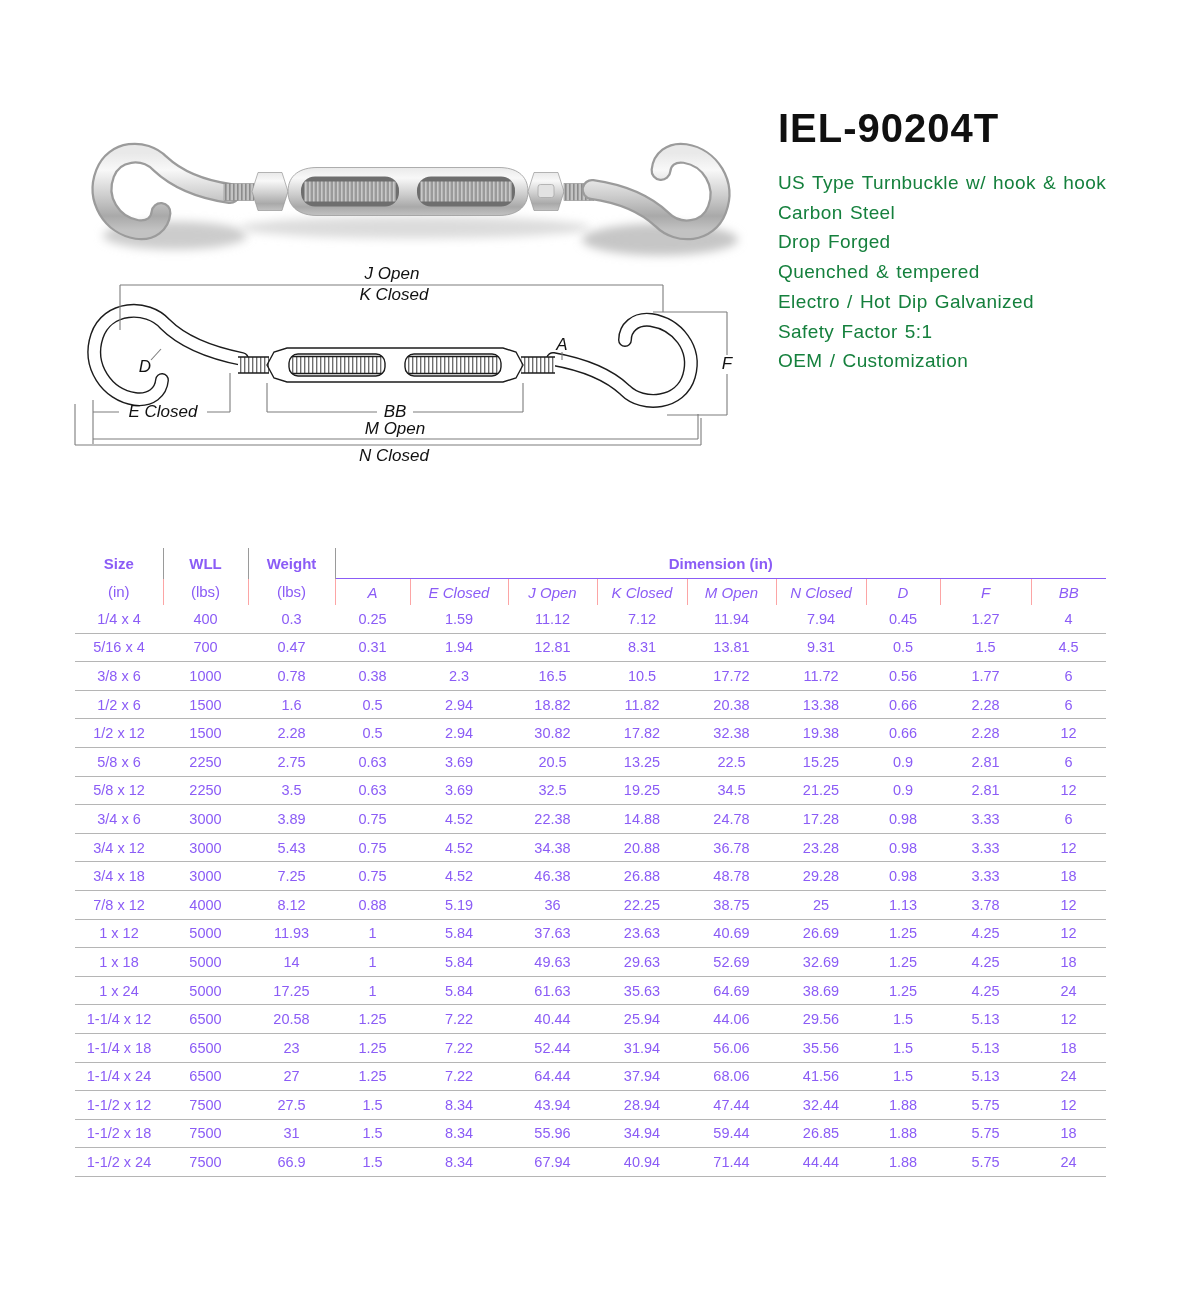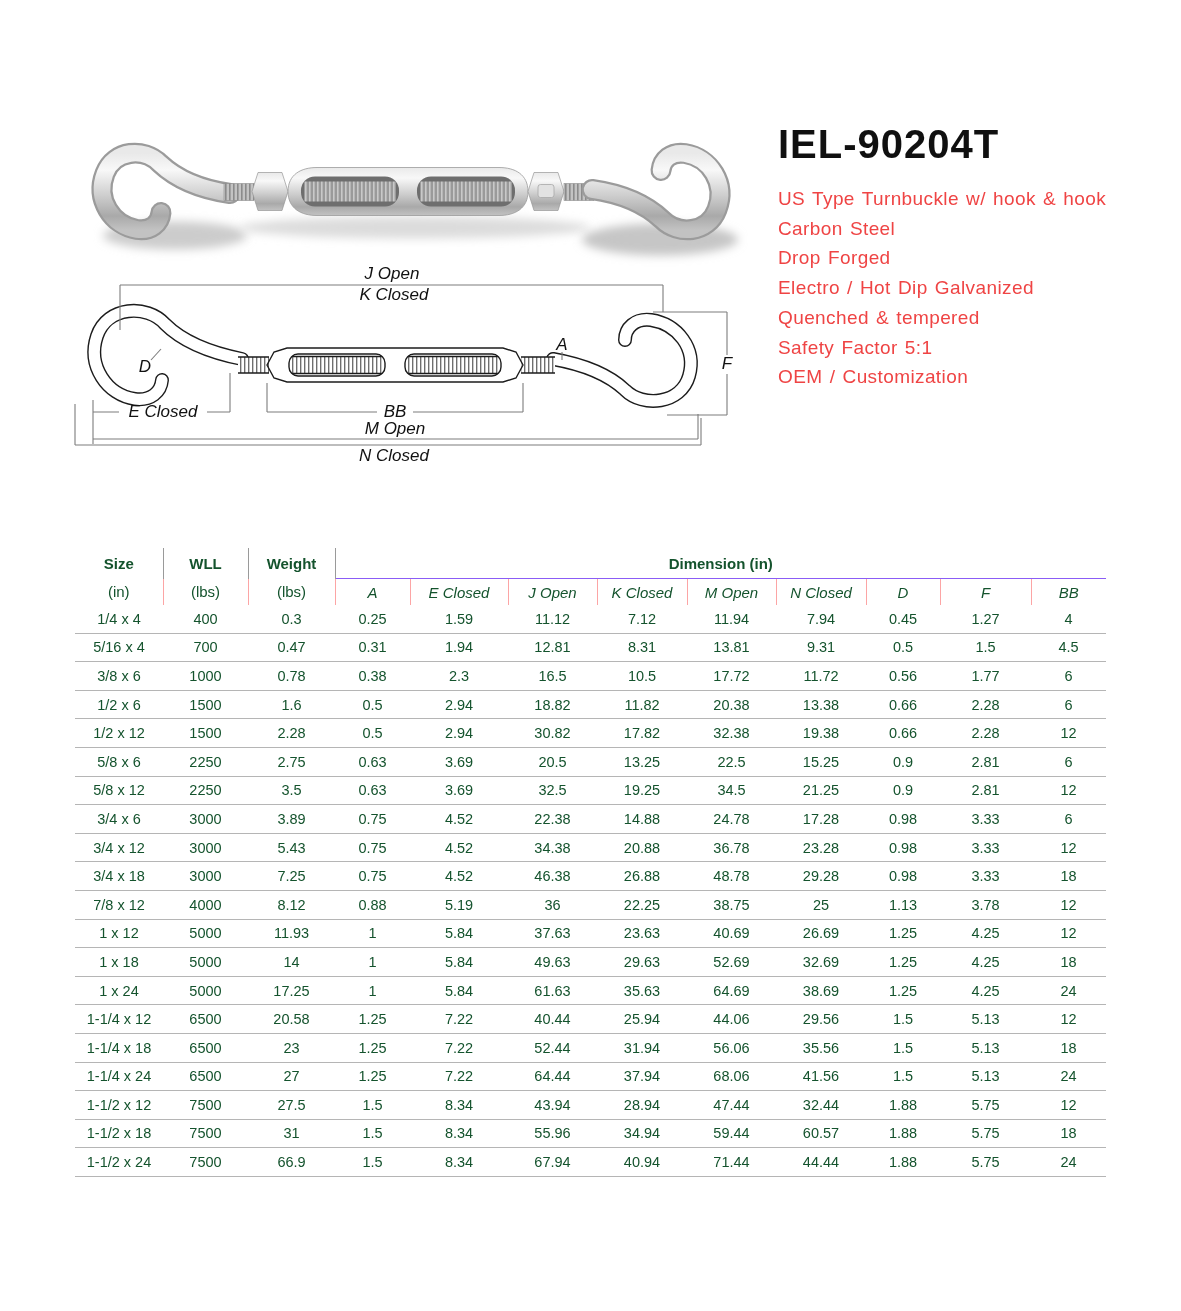--- a/index.html
+++ b/index.html
@@ -8,27 +8,27 @@
     font-family:"Liberation Sans", sans-serif;color:#1a1a1a;overflow:hidden;
   }
   
   .photo{position:absolute;left:80px;top:112px;width:670px;height:158px;}
   
   .diagram{position:absolute;left:55px;top:252px;width:700px;height:215px;}
   .dim-label{font-family:"Liberation Sans",sans-serif;font-style:italic;font-size:17px;fill:#111;}
   .dim-line{stroke:#7d7d7d;stroke-width:1.1;fill:none;}
   .part-line{stroke:#1c1c1c;stroke-width:1.4;fill:none;}
   
-  .info{position:absolute;left:778px;top:120px;width:360px;}
+  .info{position:absolute;left:778px;top:104px;width:360px;}
   .model{font-size:40px;font-weight:bold;letter-spacing:1px;color:#101010;line-height:48px;}
   .features{margin-top:16px;}
-  .features div{font-size:19px;line-height:29.7px;letter-spacing:0.4px;word-spacing:1.5px;color:#ef4444;}
+  .features div{font-size:19px;line-height:29.7px;letter-spacing:0.4px;word-spacing:1.5px;color:#15803d;}
   
   .tablewrap{position:absolute;left:75px;top:548px;width:1031px;}
-  table{border-collapse:collapse;table-layout:fixed;width:1031px;font-size:14.5px;color:#14532d;}
+  table{border-collapse:collapse;table-layout:fixed;width:1031px;font-size:14.5px;color:#8b5cf6;}
   th,td{padding:0;text-align:center;vertical-align:middle;font-weight:normal;overflow:hidden;white-space:nowrap;}
   tr.grp th{height:30px;font-weight:bold;font-size:15px;}
   tr.grp th.vr{border-right:1px solid #9a9a9a;}
   tr.grp th.dimgrp{border-bottom:1px solid #8b5cf6;}
   tr.sub th{height:26px;font-size:15px;border-right:1px solid #fca5a5;}
   tr.sub th:last-child{border-right:none;}
   tr.sub th.it{font-style:italic;}
   tbody td{height:27.6px;border-bottom:1px solid #b5b5b5;}
   tbody tr td{font-size:14.5px;}
 </style>
@@ -156,22 +156,22 @@
     <text class="dim-label" x="339" y="209">N Closed</text>
   </g>
 </svg>
 
 <div class="info">
   <div class="model">IEL-90204T</div>
   <div class="features">
     <div>US Type Turnbuckle w/ hook &amp; hook</div>
     <div>Carbon Steel</div>
     <div>Drop Forged</div>
+    <div>Quenched &amp; tempered</div>
     <div>Electro / Hot Dip Galvanized</div>
-    <div>Quenched &amp; tempered</div>
     <div>Safety Factor 5:1</div>
     <div>OEM / Customization</div>
   </div>
 </div>
 
 <div class="tablewrap">
   <table>
     <colgroup>
       <col style="width:88px">
         <col style="width:85px">
@@ -465,21 +465,21 @@
         </tr>
         <tr>
           <td>1-1/2 x 18</td>
           <td>7500</td>
           <td>31</td>
           <td>1.5</td>
           <td>8.34</td>
           <td>55.96</td>
           <td>34.94</td>
           <td>59.44</td>
-          <td>60.57</td>
+          <td>26.85</td>
           <td>1.88</td>
           <td>5.75</td>
           <td>18</td>
         </tr>
         <tr>
           <td>1-1/2 x 24</td>
           <td>7500</td>
           <td>66.9</td>
           <td>1.5</td>
           <td>8.34</td>

